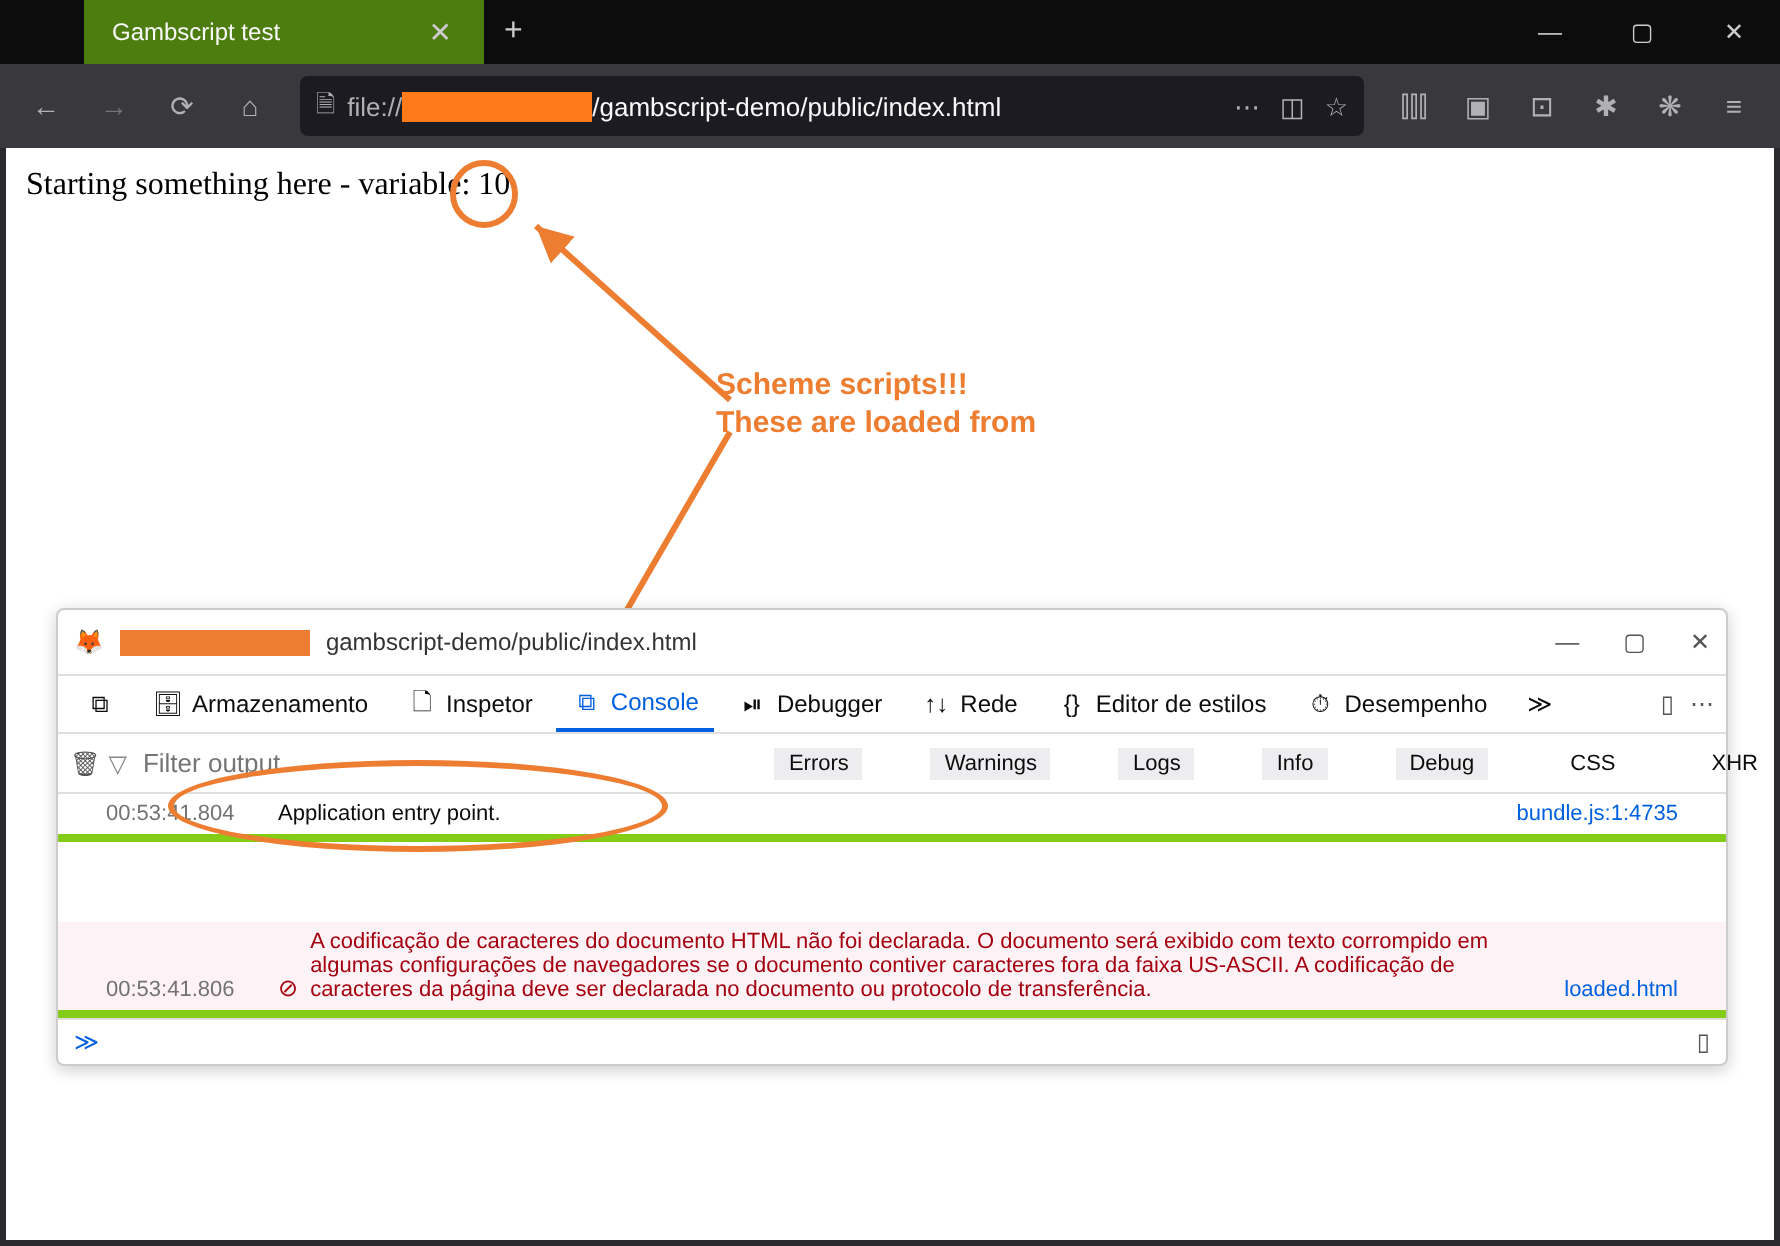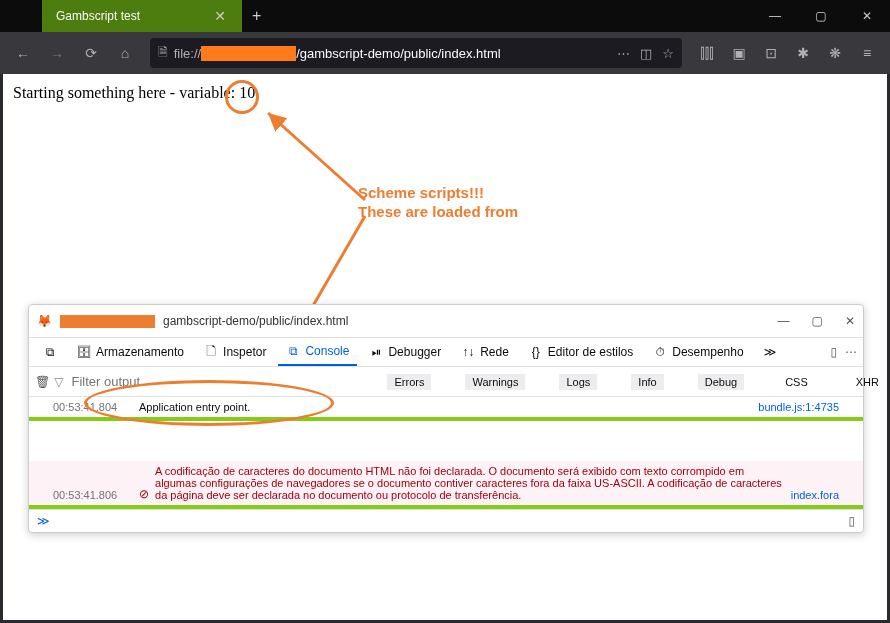--- a/index.html
+++ b/index.html
@@ -197,21 +197,21 @@
   </div>
   <div class="logrow">
     <span class="ts">00:53:41.804</span>
     <span class="msg">Application entry point.</span>
     <span class="src">bundle.js:1:4735</span>
   </div>
   <div class="logrow warn">
     <span class="ts">00:53:41.806</span>
     <span class="icon">⊘</span>
     <span class="msg">A codificação de caracteres do documento HTML não foi declarada. O documento será exibido com texto corrompido em algumas configurações de navegadores se o documento contiver caracteres fora da faixa US-ASCII. A codificação de caracteres da página deve ser declarada no documento ou protocolo de transferência.</span>
-    <span class="src">index.fora</span>
+    <span class="src">loaded.html</span>
   </div>
   <div class="dt-prompt">
     <span>≫</span>
     <span style="color:#555">▯</span>
   </div>
 </div>
 
 <div class="ellipse2"></div>
 
 </body></html>

